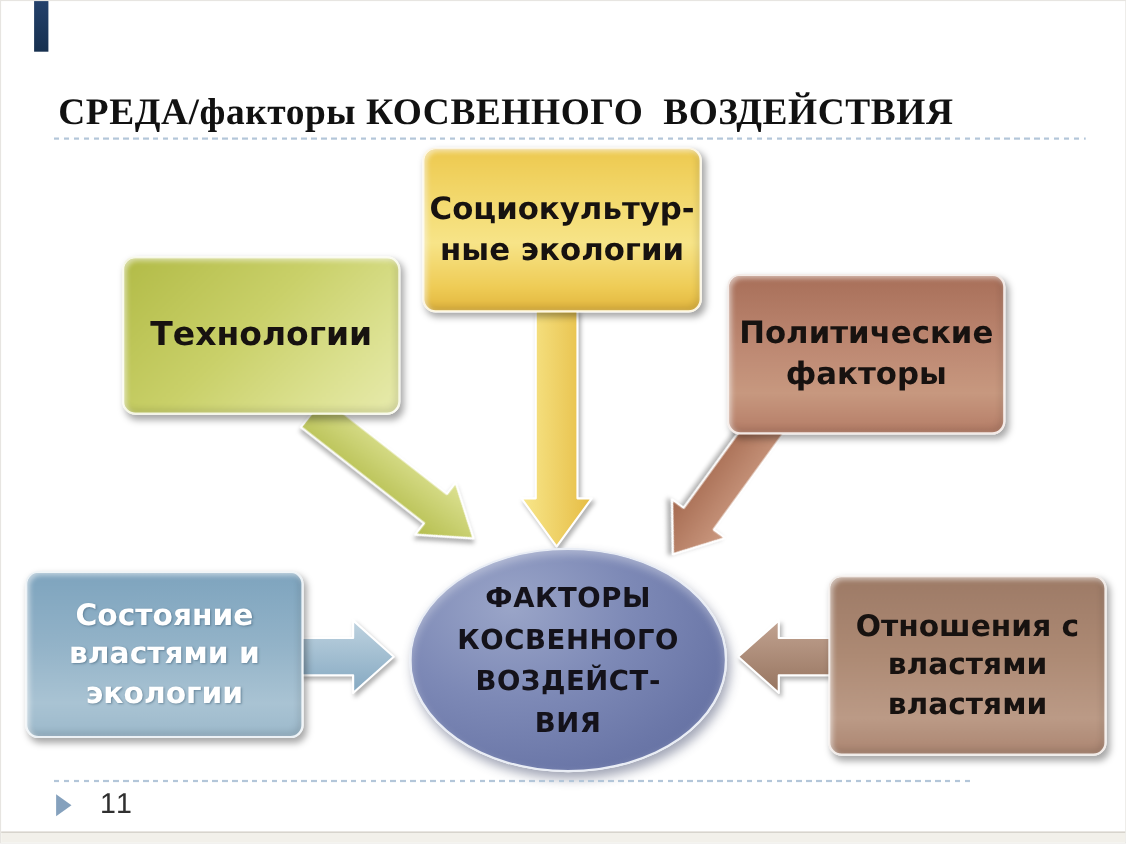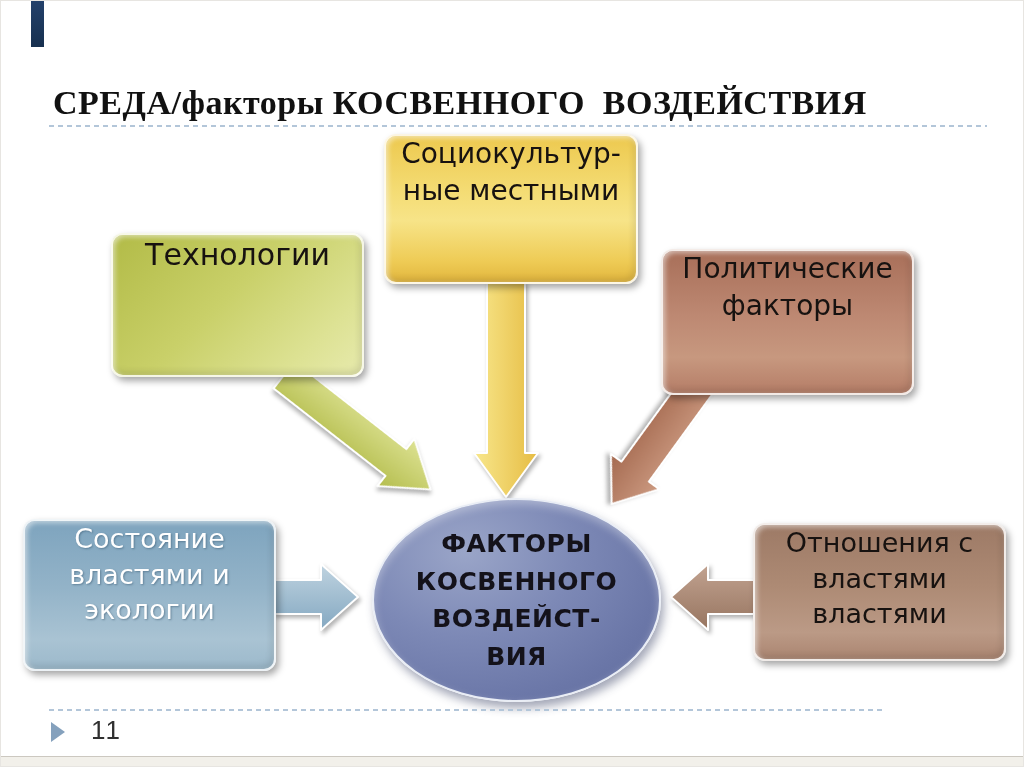--- a/index.html
+++ b/index.html
@@ -25,34 +25,34 @@
   .dashed.top{left:48px;top:124px;width:938px;}
   .dashed.bottom{left:48px;top:708px;width:833px;}
   .arrow-layer{position:absolute;left:0;top:0;width:1024px;height:767px;}
   .arrow-layer polygon{stroke:#ffffff;stroke-width:2;stroke-linejoin:round;
     filter:drop-shadow(2px 3px 2px rgba(0,0,0,0.30));}
   .node{
     position:absolute;border-radius:12px;border:2px solid rgba(255,255,255,0.85);
     box-shadow:3px 4px 7px rgba(0,0,0,0.35),
       inset 2px 2px 5px rgba(255,255,255,0.55),
       inset -2px -3px 7px rgba(0,0,0,0.12);
-    display:flex;flex-direction:column;align-items:center;
-    text-align:center;font-weight:normal;color:#171210;box-sizing:border-box;
+    display:flex;flex-direction:column;align-items:center;justify-content:center;
+    text-align:center;font-weight:bold;color:#171210;box-sizing:border-box;
   }
   .node .ln{display:block;line-height:1.32;}
   .node.sociocultural{left:383px;top:133px;width:254px;height:150px;font-size:28px;
     background:linear-gradient(180deg,#edc94f 0%,#f4dc74 38%,#f7e488 58%,#eecb55 86%,#e2b63e 100%);}
   .node.technology{left:110px;top:232px;width:253px;height:144px;font-size:30px;
     background:linear-gradient(135deg,#b2bb47 0%,#c9d069 45%,#dde294 80%,#e7eaad 100%);}
   .node.political{left:660px;top:248px;width:253px;height:146px;font-size:28px;
     background:linear-gradient(180deg,#a86f59 0%,#bd8872 45%,#c7987f 75%,#b57d67 100%);}
   .node.economy{left:22px;top:518px;width:253px;height:152px;font-size:27px;color:#ffffff;
     text-shadow:1px 1px 2px rgba(40,70,95,0.45);
     background:linear-gradient(180deg,#7ea4be 0%,#93b3c8 45%,#a9c3d3 80%,#9cb9cb 100%);}
-  .node.local{left:752px;top:522px;width:253px;height:138px;font-size:27px;
+  .node.local{left:752px;top:522px;width:253px;height:164px;font-size:27px;
     background:linear-gradient(180deg,#9d7a66 0%,#ad8a74 45%,#bb9a86 80%,#ab8571 100%);}
   .center-ellipse{
     position:absolute;left:371px;top:497px;width:285px;height:200px;border-radius:50%;
     background:radial-gradient(ellipse at 32% 26%,#9aa5c8 0%,#7d89b6 40%,#6b77a8 72%,#5e6a9c 100%);
     border:2px solid #e9edf5;
     box-shadow:3px 6px 10px rgba(50,60,95,0.45), inset 0 4px 8px rgba(255,255,255,0.35);
     display:flex;flex-direction:column;align-items:center;justify-content:center;
     text-align:center;font-weight:bold;font-size:25px;color:#14121a;
   }
   .center-ellipse .ln{display:block;line-height:1.5;letter-spacing:0.5px;}
@@ -107,21 +107,21 @@
     </defs>
     <polygon fill="url(#gYellow)" points="486,281 524,281 524,452 537,452 505,496 473,452 486,452"></polygon>
     <polygon fill="url(#gGreen)" transform="translate(283,374) rotate(38)" points="0,-17 142,-17 142,-30 186,0 142,30 142,17 0,17"></polygon>
     <polygon fill="url(#gBrown)" transform="translate(700,380) rotate(126)" points="0,-17 112,-17 112,-30 152,0 112,30 112,17 0,17"></polygon>
     <polygon fill="url(#gBlue)" points="273,579 320,579 320,563 357,596 320,629 320,613 273,613"></polygon>
     <polygon fill="url(#gTaupe)" points="754,579 707,579 707,563 670,596 707,629 707,613 754,613"></polygon>
   </svg>
 
   <div class="node sociocultural">
     <span class="ln">Социокультур-</span>
-    <span class="ln">ные местными</span>
+    <span class="ln">ные экологии</span>
   </div>
 
   <div class="node technology">
     <span class="ln">Технологии</span>
   </div>
 
   <div class="node political">
     <span class="ln">Политические</span>
     <span class="ln">факторы</span>
   </div>

